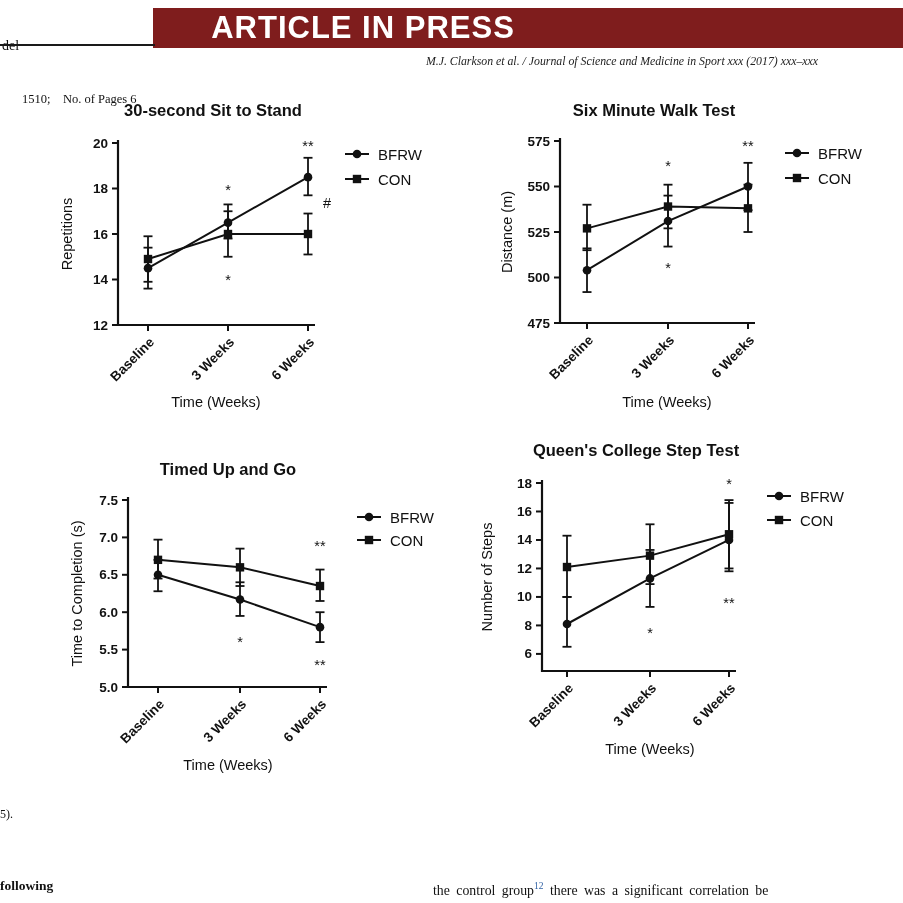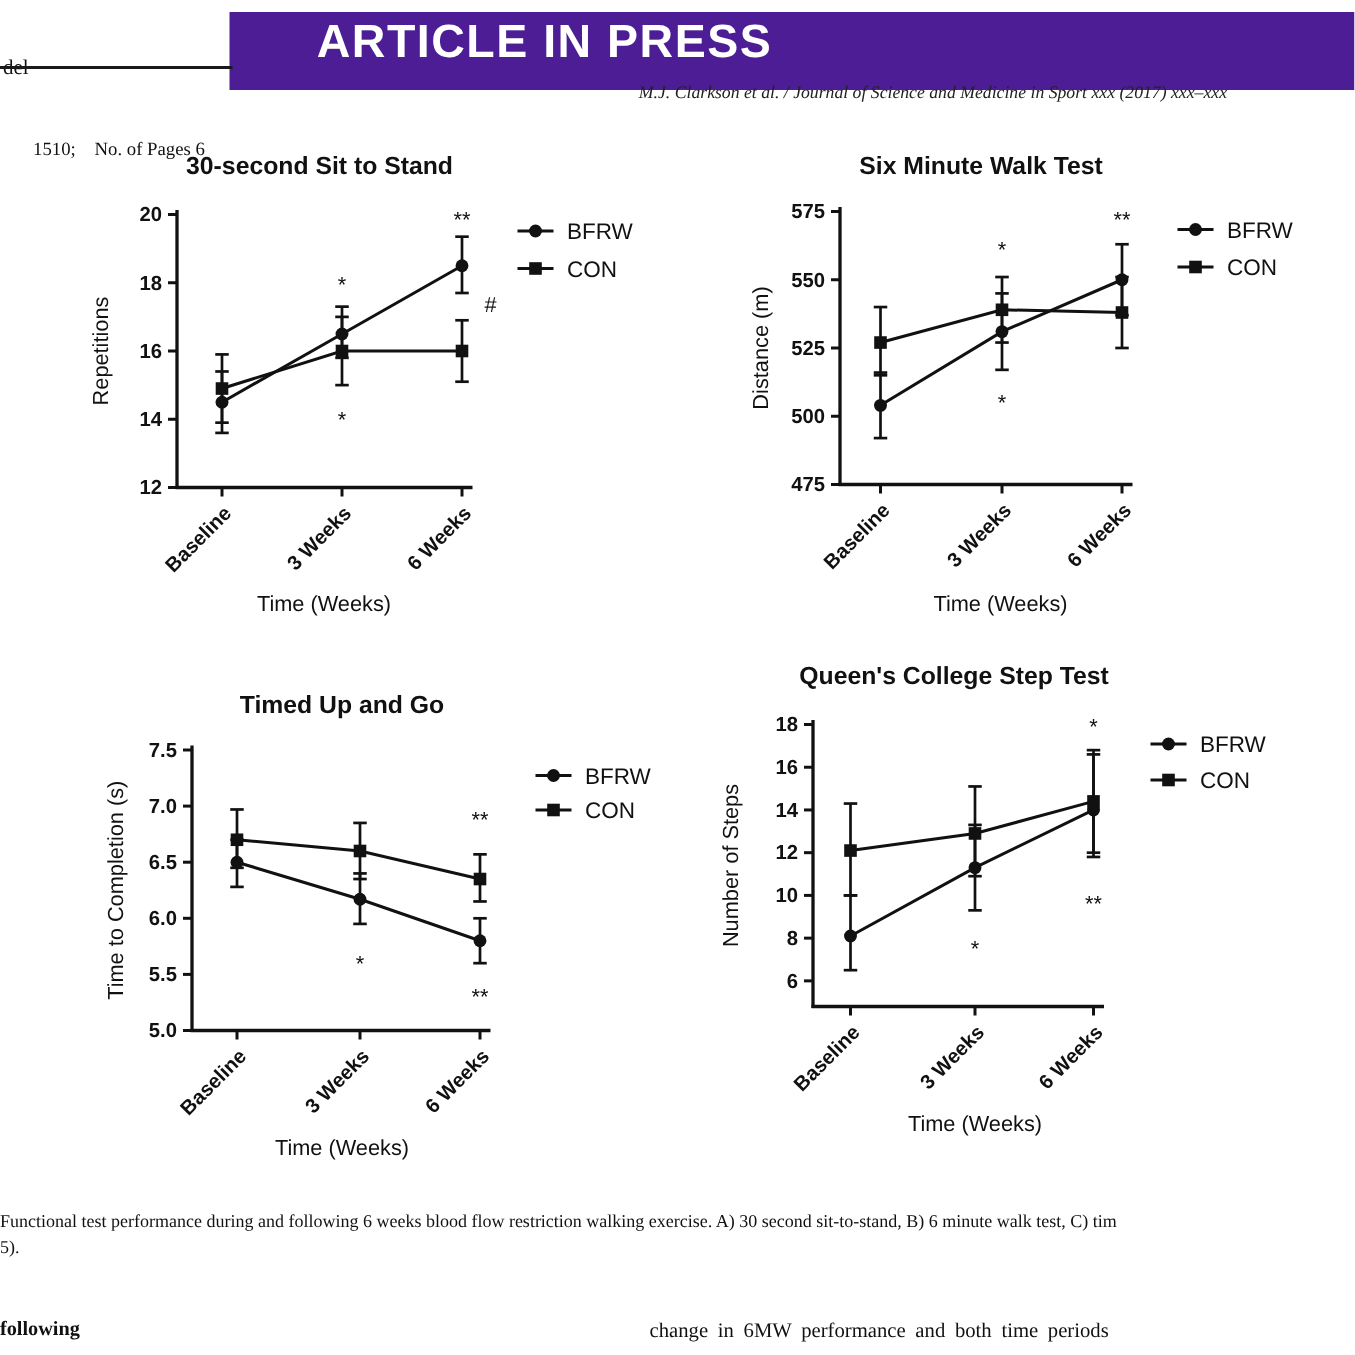--- a/index.html
+++ b/index.html
@@ -3,21 +3,21 @@
 <meta charset="utf-8">
 <style>
   html,body{margin:0;padding:0;}
   body{width:903px;height:903px;overflow:hidden;background:#ffffff;position:relative;
        font-family:"Liberation Serif", serif;color:#111;}
   .abs{position:absolute;}
   
   .hdr-left{left:2px;top:1px;font-family:"Liberation Serif",serif;white-space:pre;}
   .hdr-line1{font-size:14px;line-height:17px;}
   .hdr-line2{font-size:12.5px;line-height:18px;margin-left:20px;}
-  .banner{left:153px;top:8px;width:750px;height:52px;background:#4c1d95;}
+  .banner{left:153px;top:8px;width:750px;height:40px;background:#7f1d1d;}
   .banner-text{left:0;top:0;width:420px;height:38px;line-height:40px;text-align:center;
       font-family:"Liberation Sans",sans-serif;font-weight:bold;font-size:31px;color:#ffffff;
       letter-spacing:1px;}
   .hdr-rule{left:0;top:44px;width:155px;height:2px;background:#1a1a1a;}
   .citation{left:0;top:54px;width:818px;text-align:right;font-style:italic;font-size:11.8px;color:#222;}
   
   .chart{width:423px;height:356px;}
   svg{overflow:visible;}
   svg text{font-family:"Liberation Sans",sans-serif;fill:#111;}
   
@@ -307,20 +307,20 @@
         <line x1="287" y1="86" x2="311" y2="86" stroke="#111" stroke-width="2"></line>
         <rect x="294.8" y="81.8" width="8.4" height="8.4" fill="#111"></rect>
         <text x="320" y="91.5" font-size="15">CON</text>
       </g>
       <text x="249" y="55.424242424242436" text-anchor="middle" font-size="14.5">*</text>
       <text x="249" y="173.63636363636363" text-anchor="middle" font-size="14.5">**</text>
       <text x="170" y="203.54545454545453" text-anchor="middle" font-size="14.5">*</text>
     </svg></div>
 
 <div class="abs caption">
-  <div>Functional test performance during and following 6 weeks blood flow restriction walking exercise. A) 30 second sit-to-stand, B) 6 minute walk test, C) tim</div>
   <div>5).</div>
 </div>
 
 <div class="abs disc-head">following</div>
 <div class="abs col2">
+  <div><span>the control group</span><span class="ref-sup" id="ref-link" style="color: rgb(45, 95, 163);">12</span><span> there was a significant correlation be</span></div>
   <div>change in 6MW performance and both time periods</div>
 </div>
 
 </body></html>

